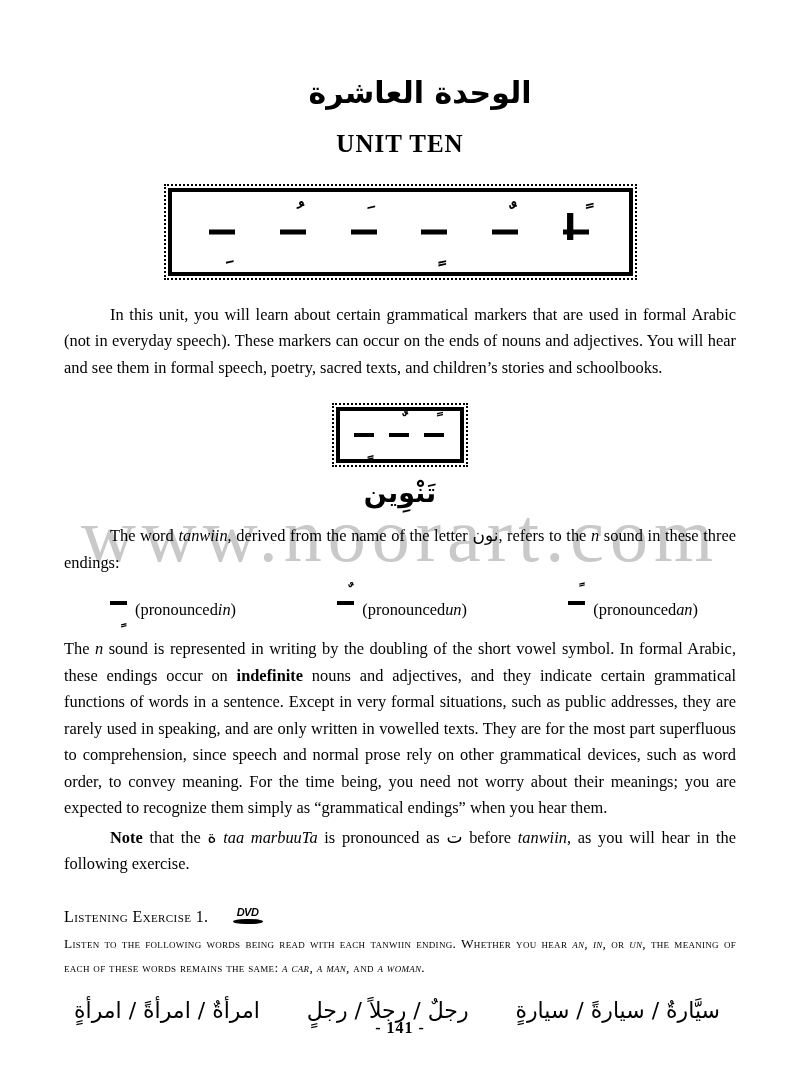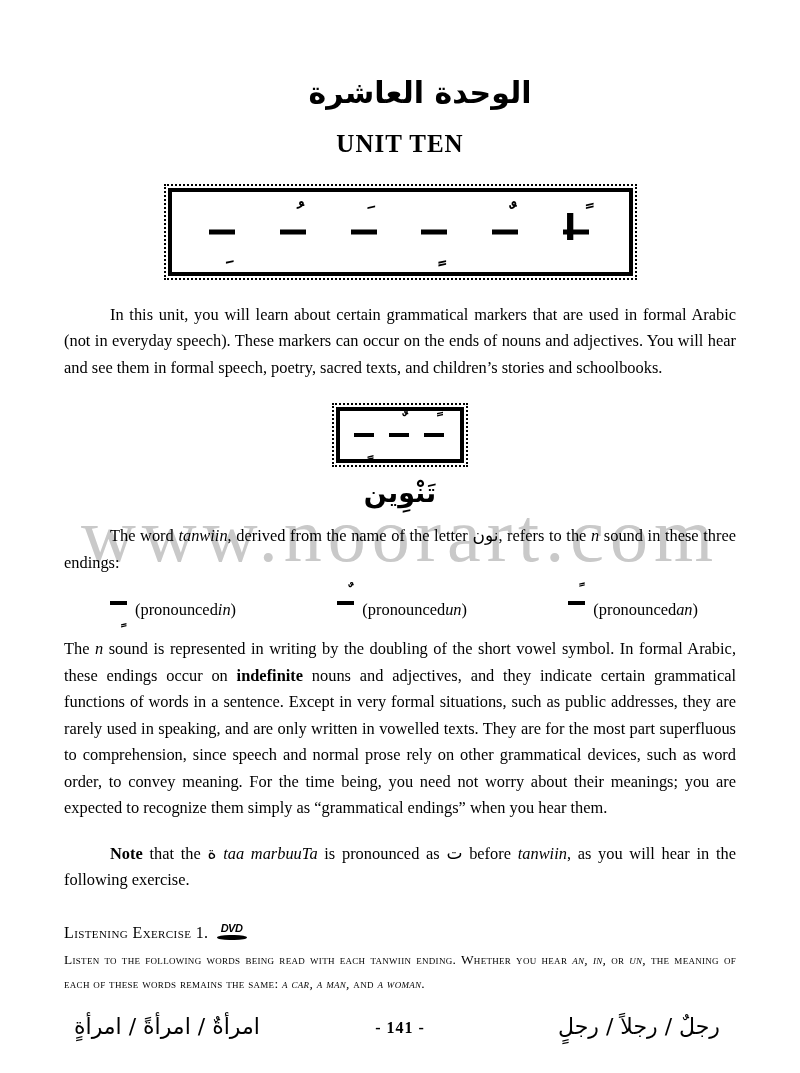--- a/index.html
+++ b/index.html
@@ -184,39 +184,39 @@
   .pron-mark .dash {
     left: 2px; width: 17px; height: 4px;
   }
   .pron-mark .glyph { width: 22px; font-size: 19px; }
   .pron-mark .glyph.above { top: -4px; }
   .pron-mark .glyph.below { bottom: -6px; }
 
   .p3 { margin-top: 16px; }
   .p3 b { font-weight: bold; }
 
-  .p4 { margin-top: 18px; }
+  .p4 { margin-top: 2px; }
   .p4 .indent { display:inline-block; width: 46px; }
   .p4 b { font-weight: bold; }
   .it { font-style: italic; }
 
   
   .exercise {
     width: 672px;
     margin: 30px auto 0;
     position: relative;
     z-index: 8;
   }
   .ex-head {
     font-size: 16px;
     font-variant: small-caps;
     letter-spacing: 0.4px;
     display: flex;
     align-items: center;
-    gap: 8px;
+    gap: 24px;
   }
   .dvd-icon {
     display: inline-block;
     width: 30px;
     height: 18px;
     position: relative;
   }
   .dvd-icon .dvd-text {
     position: absolute;
     top: -1px;
@@ -380,20 +380,21 @@
       <span>Listening Exercise 1.</span>
       <span class="dvd-icon">
         <span class="dvd-text">DVD</span>
         <span class="dvd-base"></span>
       </span>
     </div>
     <div class="ex-instr">
       <span>Listen to the following words being read with each tanwiin ending.  Whether you hear </span><span class="it">an, in,</span><span> or </span><span class="it">un</span><span>, the meaning of each of these words remains the same: </span><span class="it">a car, a man,</span><span> and </span><span class="it">a woman</span><span>.</span>
     </div>
     <div class="ex-words">
+      <span>سيَّارةٌ / سيارةً / سيارةٍ</span>
       <span>رجلٌ / رجلاً / رجلٍ</span>
       <span>امرأةٌ / امرأةً / امرأةٍ</span>
     </div>
   </div>
 
   <div class="footer">
     <span>- 141 -</span>
   </div>
 
 </div>

